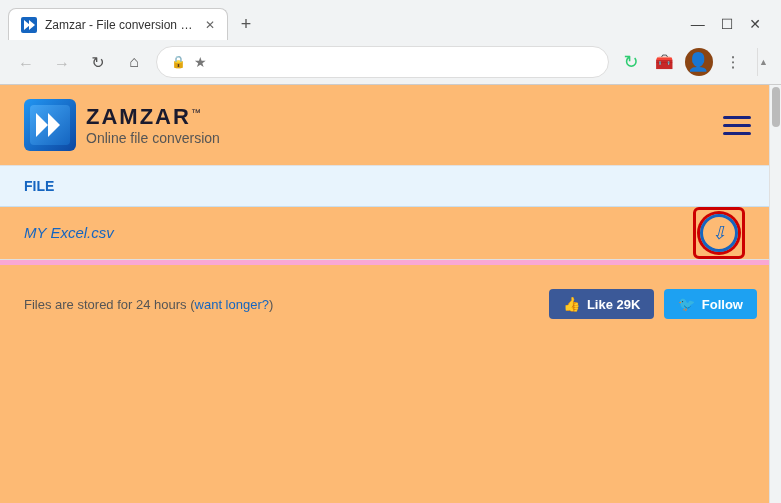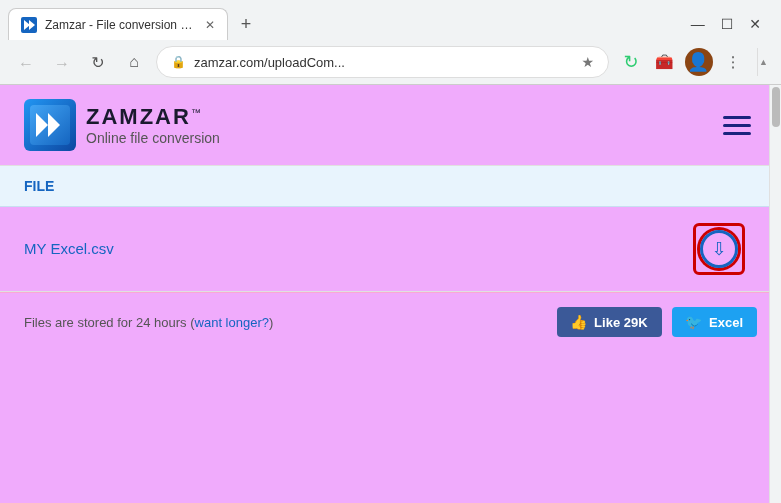--- a/index.html
+++ b/index.html
@@ -21,43 +21,43 @@
     .nav-btn.disabled { color: #bbb; cursor: default; }
     .address-box { flex: 1; display: flex; align-items: center; background: #fff; border-radius: 20px; padding: 5px 14px; gap: 8px; height: 32px; border: 1px solid #ddd; }
     .lock-icon { color: #555; font-size: 12px; }
     .address-text { font-size: 13px; color: #333; flex: 1; }
     .star-icon { color: #777; font-size: 14px; cursor: pointer; }
     .toolbar-icons { display: flex; gap: 6px; align-items: center; }
     .toolbar-icon { width: 28px; height: 28px; display: flex; align-items: center; justify-content: center; cursor: pointer; border-radius: 50%; font-size: 15px; color: #555; }
     .profile-avatar { width: 28px; height: 28px; border-radius: 50%; background: #8B4513; display: flex; align-items: center; justify-content: center; overflow: hidden; cursor: pointer; }
 
     
-    .page { background: #f0abfc; height: calc(503px - 84px); overflow: hidden; position: relative; }
+    .page { background: #fdba74; height: calc(503px - 84px); overflow: hidden; position: relative; }
 
     
     .zamzar-header { display: flex; align-items: center; justify-content: space-between; padding: 14px 24px; border-bottom: 1px solid #e0e0e0; }
     .zamzar-logo { display: flex; align-items: center; gap: 10px; }
     .logo-icon { width: 52px; height: 52px; background: linear-gradient(135deg, #2196f3 0%, #0d47a1 100%); border-radius: 6px; display: flex; align-items: center; justify-content: center; position: relative; overflow: hidden; }
     .logo-text { display: flex; flex-direction: column; }
     .logo-name { font-size: 22px; font-weight: bold; color: #1a1a2e; letter-spacing: 2px; }
     .logo-name sup { font-size: 10px; font-weight: normal; vertical-align: super; }
     .logo-sub { font-size: 14px; color: #555; }
     .hamburger { display: flex; flex-direction: column; gap: 5px; cursor: pointer; padding: 6px; }
     .hamburger span { width: 28px; height: 3px; background: #1a237e; border-radius: 2px; }
 
     
     .file-table { width: calc(100% - 12px); border-collapse: collapse; }
     .file-table th { background: #e8f4fd; color: #1565c0; font-size: 14px; font-weight: 600; padding: 12px 24px; text-align: left; border-bottom: 1px solid #c8dff0; }
-    .file-table td { padding: 16px 24px; border-bottom: 1px solid #e0e0e0; }
+    .file-table td { padding: 0 24px; border-bottom: 1px solid #e0e0e0; font-style: italic; }
     .file-link { color: #1565c0; font-size: 15px; text-decoration: none; cursor: pointer; }
     .download-btn { width: 38px; height: 38px; border: 3px solid #1565c0; border-radius: 50%; display: flex; align-items: center; justify-content: center; cursor: pointer; background: transparent; box-shadow: 0 0 0 3px #c00 }
     .download-icon-inner { color: #1565c0; font-size: 18px; line-height: 1; }
     .download-cell { text-align: right; padding-right: 60px; }
 
-    .footer-row { display: flex; align-items: center; padding: 14px 24px; gap: 16px; border-top: 1px solid #f9a8d4; }
+    .footer-row { display: flex; align-items: center; padding: 24px 24px; gap: 16px; border-top: 5px solid #f9a8d4; }
     .footer-text { font-size: 13px; color: #555; }
     .footer-link { color: #1565c0; text-decoration: none; cursor: pointer; }
     .social-buttons { display: flex; gap: 10px; margin-left: auto; align-items: center; }
     .like-btn { background: #3b5998; color: white; border: none; border-radius: 4px; padding: 7px 14px; font-size: 13px; cursor: pointer; display: flex; align-items: center; gap: 6px; font-weight: bold; }
     .follow-btn { background: #1da1f2; color: white; border: none; border-radius: 4px; padding: 7px 14px; font-size: 13px; cursor: pointer; display: flex; align-items: center; gap: 6px; font-weight: bold; }
     .fb-thumb { font-size: 14px; }
     .tw-bird { font-size: 14px; }
 
     
     .highlight-box { border: 3px solid #cc0000; border-radius: 6px; padding: 4px; display: inline-flex; }
@@ -88,21 +88,20 @@
     </div>
   </div>
 
   <div class="address-bar-row">
     <div class="nav-btn disabled">←</div>
     <div class="nav-btn disabled">→</div>
     <div class="nav-btn">↻</div>
     <div class="nav-btn">⌂</div>
     <div class="address-box">
       <span class="lock-icon">🔒</span>
-      <span class="address-text">zamzar.com/uploadCom...</span>
       <span class="star-icon">★</span>
     </div>
     <div class="toolbar-icons">
 
       <div class="toolbar-icon" style="color:#2ecc71; font-size:18px;">↻</div>
       <div class="toolbar-icon">🧰</div>
 
       <div class="profile-avatar">
         <span style="font-size:18px;">👤</span>
       </div>
@@ -174,21 +173,21 @@
       <span>Files are stored for 24 hours</span>
       (<a class="footer-link">want longer?</a>)
     </span>
     <div class="social-buttons">
       <button class="like-btn">
         <span class="fb-thumb">👍</span>
         <span>Like 29K</span>
       </button>
       <button class="follow-btn">
         <span class="tw-bird">🐦</span>
-        <span>Excel</span>
+        <span>Follow</span>
       </button>
     </div>
   </div>
 
   <div style="position:absolute; right:0; top:0; width:12px; height:100%; background:#f1f3f4; border-left:1px solid #e0e0e0;">
     <div style="width:8px; margin:2px; height:40px; background:#bbb; border-radius:4px;"></div>
   </div>
 </div>
 
 </body></html>

